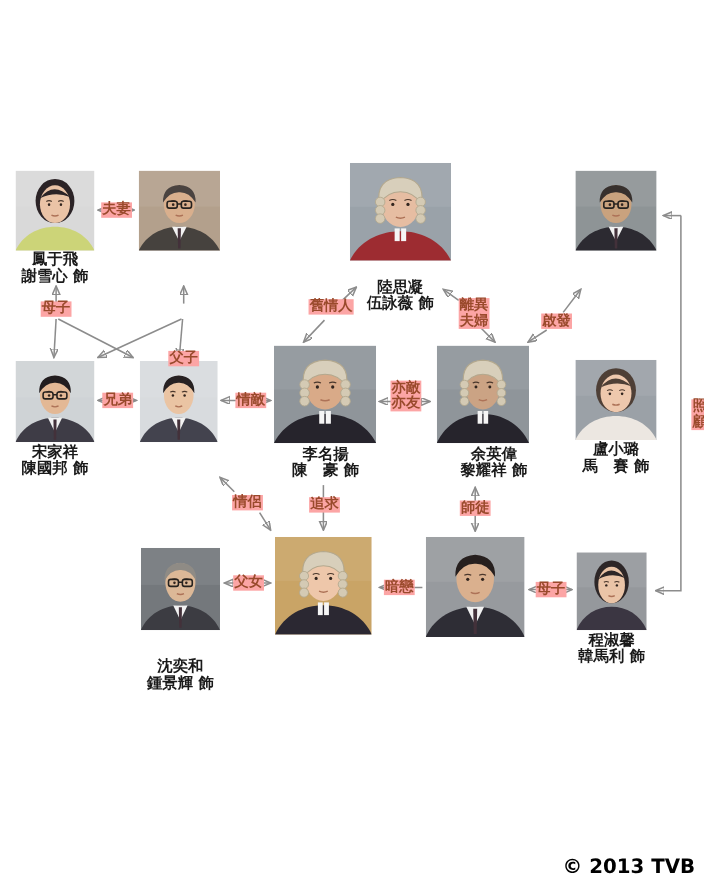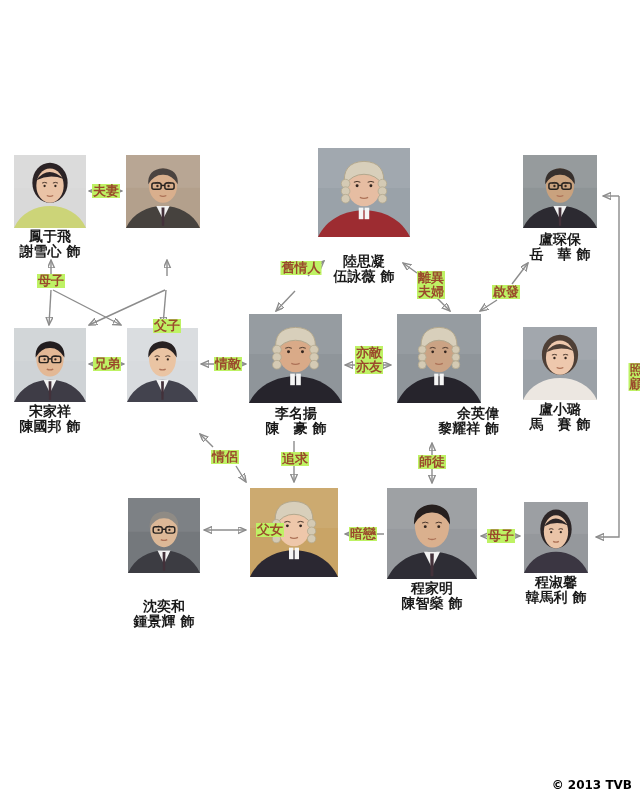--- a/index.html
+++ b/index.html
@@ -8,49 +8,49 @@
   #lines{position:absolute;left:0;top:0;width:640px;height:800px;z-index:1;pointer-events:none;}
   #lines path{stroke:#8c8c8c;stroke-width:1.4;fill:none;}
   #lines path.dbl{marker-end:url(#ah);marker-start:url(#ahr);}
   #lines path.one{marker-end:url(#ah);}
   .photo{position:absolute;z-index:2;overflow:hidden;}
   .photo svg{display:block;}
   .pname{position:absolute;z-index:2;width:120px;text-align:center;color:#1a1a1a;
          font-size:14px;font-weight:bold;line-height:15px;white-space:pre;}
   .rel{position:absolute;z-index:3;transform:translate(-50%,-50%);
        color:#9a4a2c;font-size:13px;font-weight:bold;line-height:14px;
-       background:#bef264;padding:0 1px;text-align:center;white-space:pre-line;}
+       background:#fca5a5;padding:0 1px;text-align:center;white-space:pre-line;}
   .footer{position:absolute;right:8px;top:778px;z-index:3;color:#000;
-          font-size:12px;font-weight:bold;}
+          font-size:18px;font-weight:bold;}
   
   .ph0{left:14px;top:155px;width:72px;height:73px;}
   .ph1{left:126px;top:155px;width:74px;height:73px;}
   .ph2{left:318px;top:148px;width:92px;height:89px;}
   .ph3{left:523px;top:155px;width:74px;height:73px;}
   .ph4{left:14px;top:328px;width:72px;height:74px;}
   .ph5{left:127px;top:328px;width:71px;height:74px;}
   .ph6{left:249px;top:314px;width:93px;height:89px;}
   .ph7{left:397px;top:314px;width:84px;height:89px;}
   .ph8{left:523px;top:327px;width:74px;height:73px;}
   .ph9{left:128px;top:498px;width:72px;height:75px;}
   .ph10{left:250px;top:488px;width:88px;height:89px;}
   .ph11{left:387px;top:488px;width:90px;height:91px;}
   .ph12{left:524px;top:502px;width:64px;height:71px;}
   
   .nm0{left:-10px;top:229px;} .nm1{left:103px;top:229px;} .nm2{left:304px;top:242px;margin-top:12px;}
   .nm3{left:500px;top:232px;} .nm4{left:-10px;top:404px;} .nm5{left:103px;top:404px;}
-  .nm6{left:236px;top:406px;} .nm7{left:379px;top:406px;text-align:right;} .nm8{left:500px;top:402px;}
+  .nm6{left:236px;top:406px;} .nm7{left:389px;top:406px;} .nm8{left:500px;top:402px;}
   .nm9{left:104px;top:575px;margin-top:24px;} .nm10{left:234px;top:579px;} .nm11{left:372px;top:581px;}
   .nm12{left:496px;top:575px;}
   
   .l0{left:106px;top:191px;} .l1{left:51px;top:281px;}  .l2{left:167px;top:281px;margin-top:45px;}
-  .l3{left:301px;top:268px;} .l4{left:431px;top:285px;} .l5{left:506px;top:292px;}
+  .l3{left:301px;top:279px;} .l4{left:431px;top:285px;} .l5{left:506px;top:292px;}
   .l6{left:107px;top:364px;} .l7{left:228px;top:364px;} .l8{left:369px;top:360px;}
   .l9{left:636px;top:377px;} .l10{left:225px;top:457px;}.l11{left:295px;top:459px;}
-  .l12{left:432px;top:462px;}.l13{left:226px;top:530px;margin-left:44px;}.l14{left:363px;top:534px;}
+  .l12{left:432px;top:462px;}.l13{left:226px;top:530px;}.l14{left:363px;top:534px;}
   .l15{left:501px;top:536px;}
 </style>
 </head>
 <body>
 
 <div id="stage">
 
   <svg id="lines" viewBox="0 0 640 800">
     <defs>
       <marker id="ah" orient="auto" markerUnits="userSpaceOnUse" markerWidth="9" markerHeight="8" refX="8" refY="3.5">
@@ -332,27 +332,25 @@
         <circle cx="36.8" cy="30.175" r="1.1" fill="#32251f"></circle>
         <path d="M24.96,27.335 q2.24,-1.42 4.48,0" stroke="#4a372c" stroke-width="1" fill="none"></path>
         <path d="M34.56,27.335 q2.24,-1.42 4.48,0" stroke="#4a372c" stroke-width="1" fill="none"></path>
         <path d="M29.12,39.405 q2.88,1.5619999999999998 5.76,0" stroke="#ad7257" stroke-width="1.3" fill="none"></path>
         <path d="M19.84,24.494999999999997 Q30.72,9.23 44.16,23.43 Q32,18.105 19.84,24.494999999999997 Z" fill="#2d2627"></path>
       </svg>
     </div>
 
   <div class="pname nm0"><div>鳳于飛</div><div>謝雪心 飾</div></div>
   <div class="pname nm2"><div>陸思凝</div><div>伍詠薇 飾</div></div>
-  <div class="pname nm3"><div>盧琛保</div><div>岳　華 飾</div></div>
   <div class="pname nm4"><div>宋家祥</div><div>陳國邦 飾</div></div>
   <div class="pname nm6"><div>李名揚</div><div>陳　豪 飾</div></div>
   <div class="pname nm7"><div>余英偉</div><div>黎耀祥 飾</div></div>
   <div class="pname nm8"><div>盧小璐</div><div>馬　賽 飾</div></div>
   <div class="pname nm9"><div>沈奕和</div><div>鍾景輝 飾</div></div>
-  <div class="pname nm11"><div>程家明</div><div>陳智燊 飾</div></div>
   <div class="pname nm12"><div>程淑馨</div><div>韓馬利 飾</div></div>
 
   <div class="rel l0">夫妻</div>
   <div class="rel l1">母子</div>
   <div class="rel l2">父子</div>
   <div class="rel l3">舊情人</div>
   <div class="rel l4">離異
 夫婦</div>
   <div class="rel l5">啟發</div>
   <div class="rel l6">兄弟</div>

